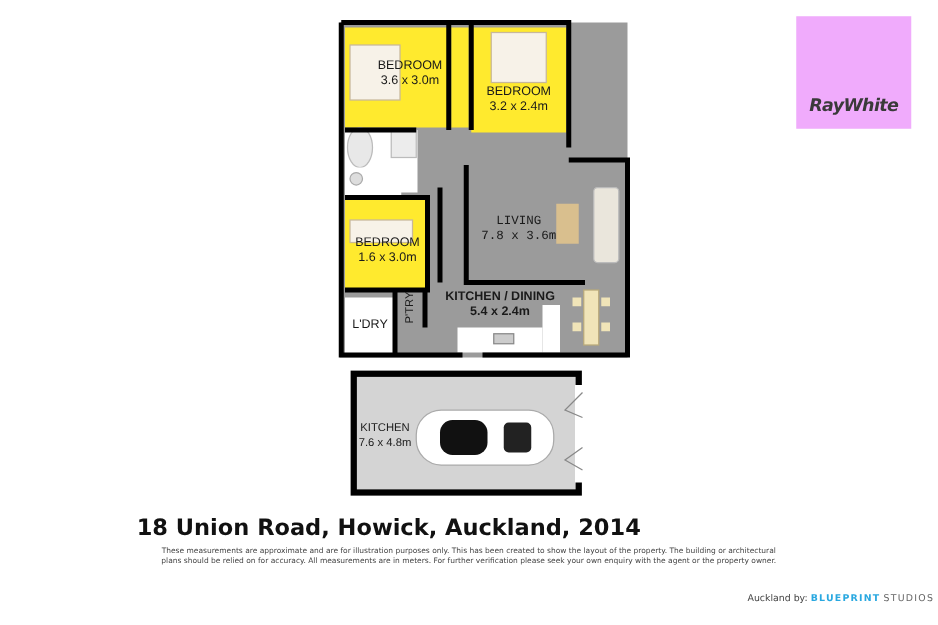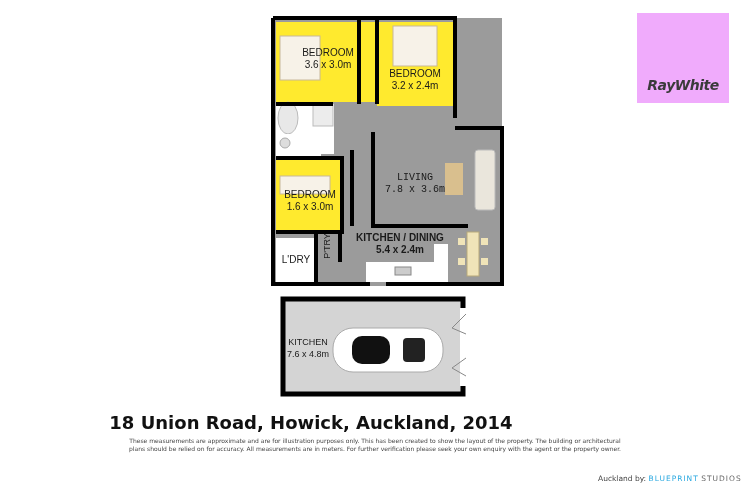--- a/index.html
+++ b/index.html
@@ -5,21 +5,21 @@
   html, body { margin:0; padding:0; background:#ffffff; }
   body { width:750px; height:500px; position:relative; overflow:hidden; font-family:"Liberation Sans", sans-serif; }
   .abs { position:absolute; }
   .logo { left:637px; top:13px; width:92px; height:90px; background:#f0abfc; }
   .logo-text { position:absolute; left:0; right:0; top:64px; text-align:center; font-weight:bold; font-style:italic; font-size:14px; color:#3a3a3a; font-family:"DejaVu Sans", sans-serif; letter-spacing:-0.5px; }
   .plan { left:0; top:0; width:750px; height:410px; }
   .room-label { position:absolute; text-align:center; font-size:10px; color:#1a1a1a; line-height:12px; font-family:"Liberation Sans", sans-serif; }
   .title { left:0; width:622px; top:412px; text-align:center; font-size:18px; font-weight:bold; color:#111; font-family:"DejaVu Sans", sans-serif; }
   .disclaimer { left:120px; width:510px; top:437px; text-align:center; font-size:6px; line-height:8px; color:#444; font-family:"DejaVu Sans", sans-serif; }
   .credit { left:598px; top:474px; font-size:7.5px; color:#444; font-family:"DejaVu Sans", sans-serif; white-space:nowrap; }
-  .credit .brand { color:#29a8e0; letter-spacing:1px; font-weight:normal; }
+  .credit .brand { color:#29a8e0; letter-spacing:1px; font-weight:bold; }
   .credit .studios { color:#666; letter-spacing:1px; }
 </style>
 </head>
 <body>
 
 <div class="abs logo">
   <div class="logo-text">RayWhite</div>
 </div>
 
 <svg class="abs plan" width="750" height="410" viewBox="0 0 750 410">

